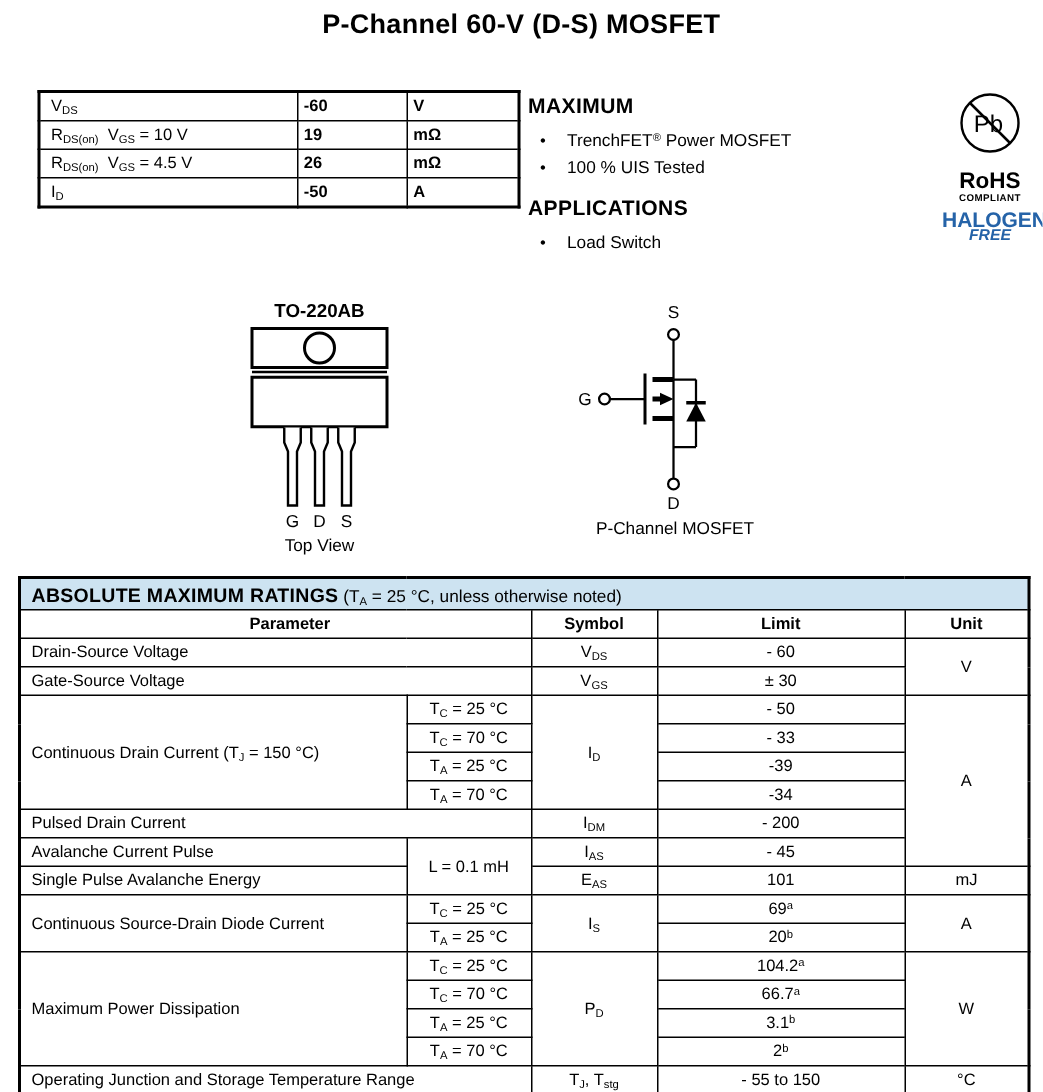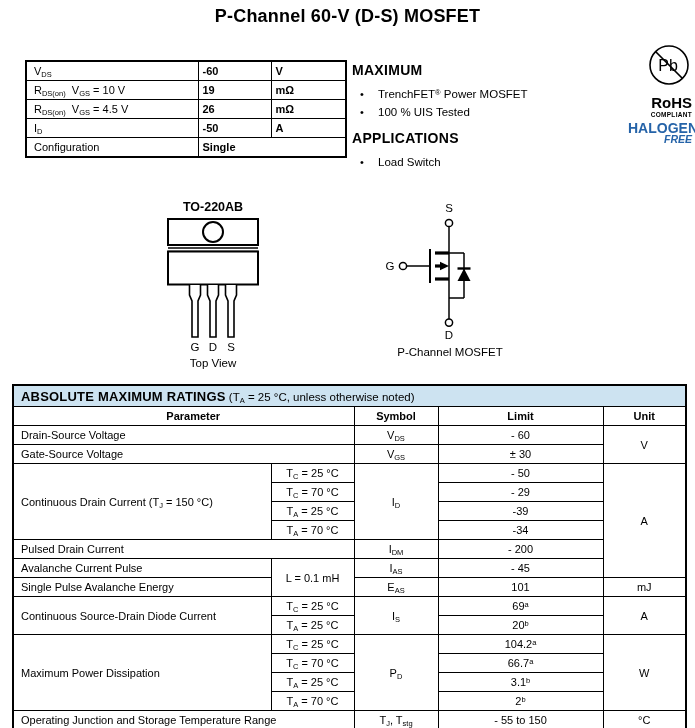--- a/index.html
+++ b/index.html
@@ -32,21 +32,21 @@
   .amr td{height:16px;}
 
   
   .features-block{position:absolute;left:352px;top:62px;width:275px;}
   .sec-head{font-size:14px;font-weight:bold;letter-spacing:.3px;margin:0 0 7px 0;}
   .blist{margin:0 0 9px 0;padding:0;list-style:none;}
   .blist li{position:relative;font-size:11.5px;line-height:18px;padding-left:26px;}
   .blist li::before{content:"\2022";position:absolute;left:8px;top:0;font-size:11px;}
 
   
-  .rohs-block{position:absolute;left:628px;top:43px;width:64px;text-align:right;}
+  .rohs-block{position:absolute;left:628px;top:60px;width:64px;text-align:center;}
   .rohs-name{font-size:15px;font-weight:bold;line-height:15px;margin-top:2px;}
   .rohs-compliant{font-size:6.5px;font-weight:bold;letter-spacing:.3px;line-height:9px;}
   .rohs-halogen{font-size:14px;font-weight:bold;color:#2563a8;line-height:11px;margin-top:4px;}
   .rohs-free{font-size:10.5px;font-weight:bold;font-style:italic;color:#2563a8;line-height:11px;}
 
   .drawing{position:absolute;}
   svg text{font-family:"Liberation Sans","DejaVu Sans",sans-serif;}
 </style>
 </head>
 <body>
@@ -72,24 +72,20 @@
   </tr>
   <tr>
     <td class="left">R<sub>DS(on)</sub> &nbsp;V<sub>GS</sub> = 4.5 V</td>
     <td class="val">26</td>
     <td class="val">mΩ</td>
   </tr>
   <tr>
     <td class="left">I<sub>D</sub></td>
     <td class="val">-50</td>
     <td class="val">A</td>
-  </tr>
-  <tr>
-    <td class="left">Configuration</td>
-    <td colspan="2" class="val">Single</td>
   </tr>
 </tbody>
   </table>
 
 <div class="features-block">
   <div class="sec-head">MAXIMUM</div>
   <ul class="blist">
     <li>TrenchFET<sup>®</sup> Power MOSFET</li>
     <li>100 % UIS Tested</li>
   </ul>
@@ -196,21 +192,21 @@
   </tr>
   <tr>
     <td rowspan="4" class="left">Continuous Drain Current (T<sub>J</sub> = 150 °C)</td>
     <td class="ctr">T<sub>C</sub> = 25 °C</td>
     <td rowspan="4" class="ctr">I<sub>D</sub></td>
     <td class="ctr">- 50</td>
     <td rowspan="6" class="ctr">A</td>
   </tr>
   <tr>
     <td class="ctr">T<sub>C</sub> = 70 °C</td>
-    <td class="ctr">- 29</td>
+    <td class="ctr">- 33</td>
   </tr>
   <tr>
     <td class="ctr">T<sub>A</sub> = 25 °C</td>
     <td class="ctr">-39</td>
   </tr>
   <tr>
     <td class="ctr">T<sub>A</sub> = 70 °C</td>
     <td class="ctr">-34</td>
   </tr>
   <tr>

